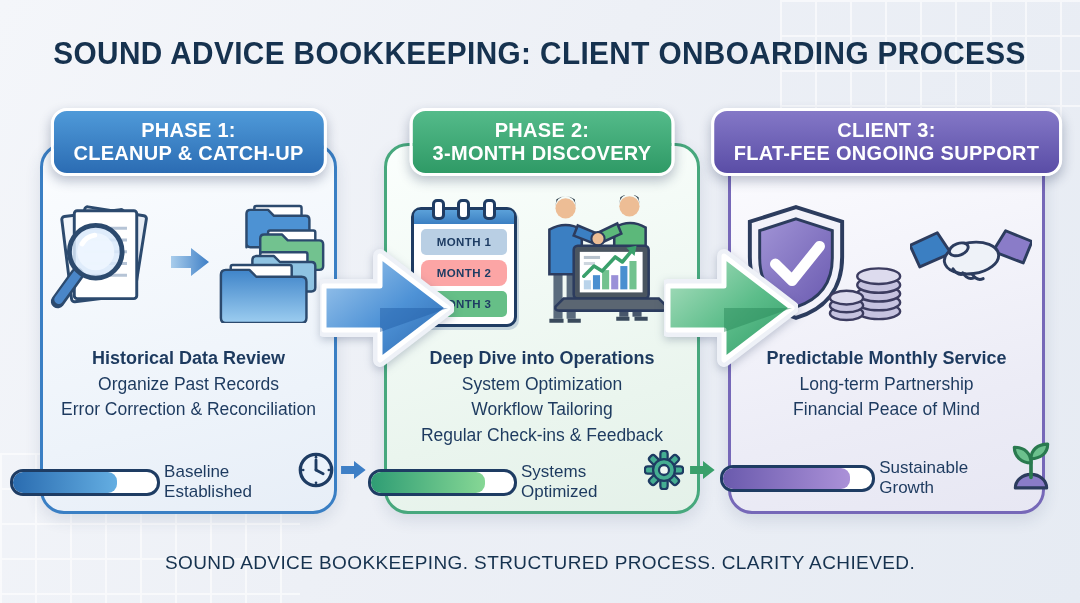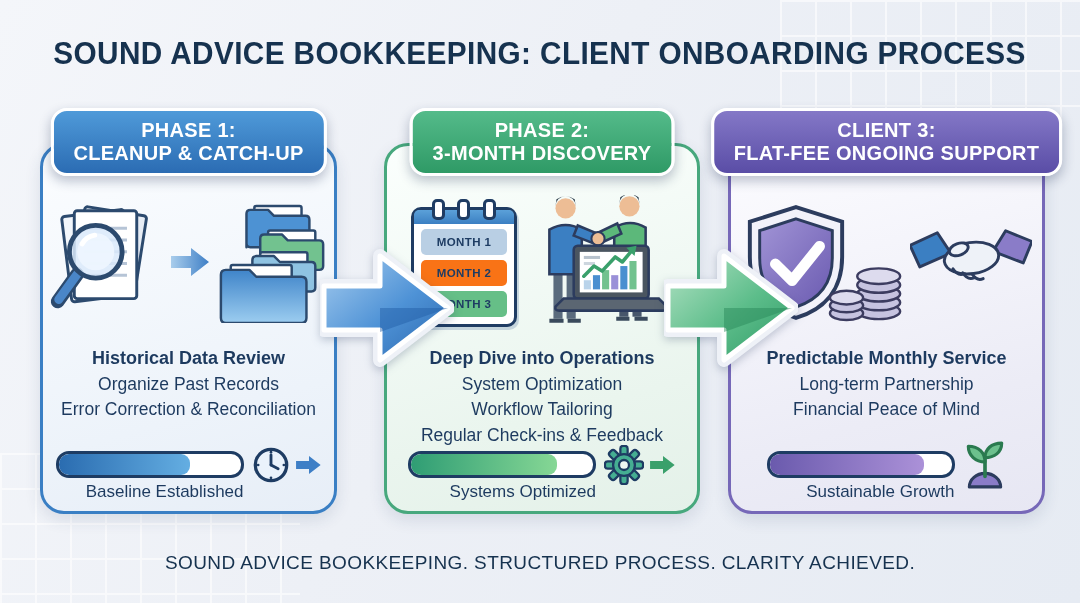--- a/index.html
+++ b/index.html
@@ -34,21 +34,21 @@
   .badge1 { background:linear-gradient(180deg,#4f9ad9,#2b6cb3); }
   .badge2 { background:linear-gradient(180deg,#54bb8a,#2f9a66); }
   .badge3 { background:linear-gradient(180deg,#8478c7,#5a4da6); }
 
   .icon-row { height:152px; margin-top:40px; display:flex; align-items:center; justify-content:center; gap:4px; }
   .card-text { text-align:center; color:#1d3a5f; font-size:17.5px; line-height:25.5px; margin-top:8px; }
   .card-text .lead { font-weight:bold; font-size:18px; }
 
   .footer { position:absolute; left:0; right:0; bottom:9px; display:flex; justify-content:center; }
   .progress-row { display:flex; align-items:center; gap:8px; }
-  .bar-col { display:flex; flex-direction:column; align-items:flex-end; gap:4px; }
+  .bar-col { display:flex; flex-direction:row; align-items:center; gap:4px; }
   .pbar { width:182px; height:21px; border:3px solid #1e3c63; border-radius:13px; background:#fff; overflow:hidden; }
   .pfill { height:100%; border-radius:9px; }
   .pfill1 { background:linear-gradient(90deg,#2a6cb0,#64aee2); }
   .pfill2 { background:linear-gradient(90deg,#2f9d74,#86d795); }
   .pfill3 { background:linear-gradient(90deg,#6a5aad,#ab91d8); }
   .plabel { font-size:17px; color:#1d3a5f; }
   .side-icons { display:flex; align-items:center; gap:6px; transform:translateY(-12px); }
 
   .arrow-big { position:absolute; top:248px; width:134px; height:120px;
     filter:drop-shadow(0 3px 4px rgba(30,50,90,.25)); }
@@ -58,21 +58,21 @@
     font-size:19px; font-weight:normal; letter-spacing:.4px; color:#16324f; }
 
   
   .cal { width:100px; border:3px solid #1f3c63; border-radius:10px; background:#fff;
     padding-bottom:7px; position:relative; margin-top:10px; box-shadow:2px 3px 0 rgba(120,150,180,.35); }
   .cal-rings { position:absolute; top:-11px; left:0; width:100%; display:flex; justify-content:space-around; padding:0 12px; box-sizing:border-box; }
   .cal-rings span { width:7px; height:15px; background:#fff; border:3px solid #1f3c63; border-radius:5px; }
   .cal-header { height:14px; background:linear-gradient(180deg,#5ba1d9,#3b7fc2); border-radius:5px 5px 0 0; }
   .cal-row { margin:5px 7px 0; border-radius:5px; font-weight:bold; font-size:11.5px; color:#1e3c63;
     text-align:center; padding:7px 0; letter-spacing:.4px; }
-  .m1 { background:#b9cfe4; } .m2 { background:#f97316; } .m3 { background:#66bf87; }
+  .m1 { background:#b9cfe4; } .m2 { background:#fca5a5;border-radius:8px; } .m3 { background:#66bf87; }
 
   .coins-icon { margin-left:-26px; margin-top:44px; }
 </style>
 </head>
 <body>
 
 <div class="stage">
   <div class="grid-corner grid-tr"></div>
   <div class="grid-corner grid-bl"></div>
 

